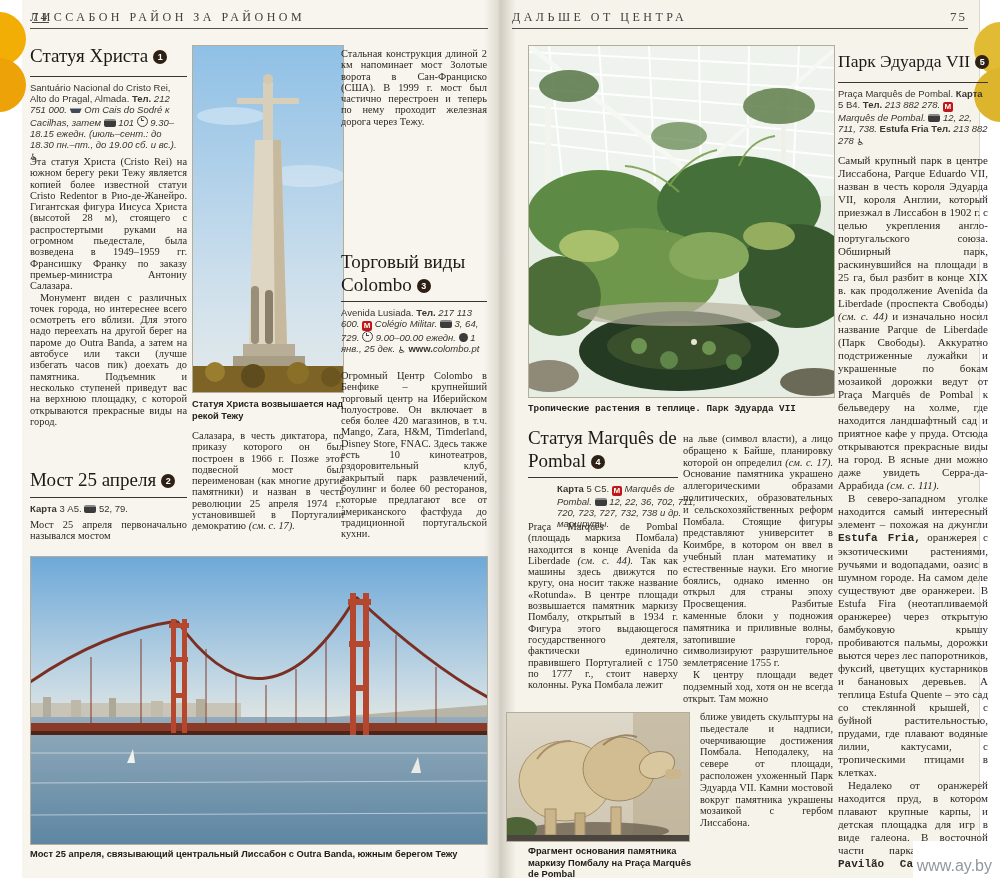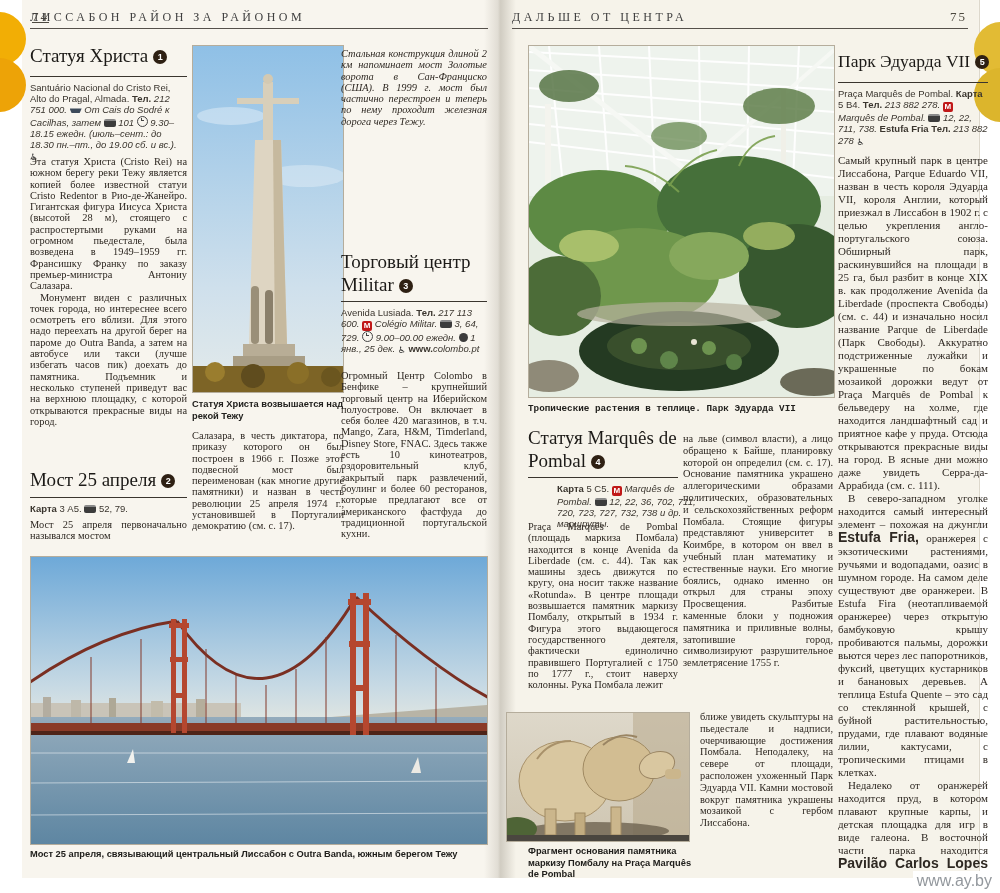--- a/index.html
+++ b/index.html
@@ -18,39 +18,39 @@
   .hrule{height:1px;background:#55504a;}
   .thinrule{height:1px;background:#3a352e;}
   .sec-title{font:19px/23px "Liberation Serif",serif;color:#1c1a17;}
   .sec-title .badge{margin-left:5px;}
   .badge{display:inline-block;width:14px;height:14px;border-radius:50%;background:#2e2013;color:#fff;
          font:bold 9px/14px "Liberation Sans",sans-serif;text-align:center;vertical-align:2px;}
   .info{font:9.5px/11.2px "Liberation Sans",sans-serif;color:#3a352e;}
   .info .seg-b{font-weight:bold;}
   .info .seg-i{font-style:italic;}
   .body{font:10.4px/11.3px "Liberation Serif",serif;color:#2e2822;text-align:justify;overflow:hidden;}
-  .body .seg-i{}
-  .body .seg-b{font-weight:bold;font-family:Liberation Sans, sans-serif;font-size:14px;}
+  .body .seg-i{font-style:italic;}
+  .body .seg-b{font-weight:bold;font-family:Liberation Mono, monospace;font-size:11px;}
   .body.park{font-size:11px;line-height:13px;}
   .body.colb{line-height:11.8px;}
   .indent{text-indent:10px;display:block;}
   .caption{font:bold 9.3px/11.6px "Liberation Sans",sans-serif;color:#21201d;}
   .photo{border:1px solid #b5ad9c;box-sizing:border-box;overflow:hidden;background:#cfd8dd;}
   .photo svg{display:block;}
   .icon{display:inline-block;vertical-align:-1px;}
   .icon-metro{width:10px;height:10px;background:#c01818;color:#fff;border-radius:2px;
               font:bold 8px/10px "Liberation Sans",sans-serif;text-align:center;font-style:normal;}
   .icon-bus{width:12px;height:8px;border-radius:2px;background:linear-gradient(#8a8a8a 0 2px,#3c3c3c 2px);}
   .icon-ferry{width:12px;height:8px;background:#3c4a5a;clip-path:polygon(0 40%,100% 40%,82% 100%,18% 100%);position:relative;top:-1px;}
   .icon-clock{width:9px;height:9px;border:1px solid #444;border-radius:50%;position:relative;background:#f8f5ee;}
   .icon-clock::after{content:"";position:absolute;left:3px;top:1px;width:1px;height:3px;background:#444;}
   .icon-clock::before{content:"";position:absolute;left:3px;top:3px;width:3px;height:1px;background:#444;}
   .icon-closed{width:9px;height:9px;background:#3c3c3c;border-radius:50%;}
   .icon-wheelchair{font:9px/9px "DejaVu Sans",sans-serif;color:#2a2a2a;font-style:normal;}
-  .watermark{font:16px "Liberation Sans",sans-serif;color:#93989d;background:#fff;padding:1px 4px;}
+  .watermark{font:16px "Liberation Sans",sans-serif;color:#93989d;background:#fff;padding:16px 4px;}
 </style>
 </head>
 <body>
 
 <div class="abs spread"></div>
 <div class="abs page-left"></div>
 <div class="abs page-right"></div>
 <div class="abs gutter"></div>
 
 <div class="abs edge-dot" style="left:-28px;top:12px;background:#f2ae05;"></div>
@@ -105,25 +105,25 @@
     <rect x="0" y="320" width="150" height="26" fill="#7d6426"></rect>
     <circle cx="22" cy="326" r="10" fill="#9a7d2e"></circle>
     <circle cx="60" cy="330" r="12" fill="#5f4c1e"></circle>
     <circle cx="105" cy="327" r="11" fill="#8a6f28"></circle>
     <circle cx="138" cy="331" r="10" fill="#6b561f"></circle>
   </svg>
 </div>
 <div class="abs caption" style="left:192px;top:399px;width:152px;">Статуя Христа возвышается над рекой Тежу</div>
 <div class="abs body" style="left:192px;top:430px;width:152px;height:124px;"><span class="seg-t">Салазара, в честь диктатора, по приказу которого он был построен в 1966 г. Позже этот подвесной мост был переименован (как многие другие памятники) и назван в честь революции 25 апреля 1974 г., установившей в Португалии демократию </span><span class="seg-i">(см. с. 17).</span></div>
 
-<div class="abs body" style="left:341px;top:48px;width:146px;height:196px;font-style:italic;">
+<div class="abs body" style="left:341px;top:48px;width:146px;height:196px;">
   <span>Стальная конструкция длиной 2 км напоминает мост Золотые ворота в Сан-Франциско (США). В 1999 г. мост был частично перестроен и теперь по нему проходит железная дорога через Тежу.</span>
 </div>
 <div class="abs sec-title" style="left:341px;top:250px;width:146px;">
-  <span>Торговый центр Militar</span><span class="badge">3</span>
+  <span>Торговый виды Colombo</span><span class="badge">3</span>
 </div>
 <div class="abs thinrule" style="left:341px;top:301px;width:146px;"></div>
 <div class="abs info" style="left:341px;top:307px;width:146px;"><span class="seg-t">Avenida Lusiada. </span><span class="seg-b">Тел.</span><span class="seg-i"> 217 113 600. </span><span class="icon icon-metro">M</span><span class="seg-i"> Colégio Militar. </span><span class="icon icon-bus"></span><span class="seg-i"> 3, 64, 729. </span><span class="icon icon-clock"></span><span class="seg-i"> 9.00–00.00 ежедн. </span><span class="icon icon-closed"></span><span class="seg-i"> 1 янв., 25 дек. </span><span class="icon icon-wheelchair">♿</span><span class="seg-b"> www.</span><span class="seg-i">colombo.pt</span></div>
 <div class="abs body" style="left:341px;top:370px;width:146px;height:184px;">Огромный Центр Colombo в Бенфике – крупнейший торговый центр на Иберийском полуострове. Он включает в себя более 420 магазинов, в т.ч. Mango, Zara, H&amp;M, Timderland, Disney Store, FNAC. Здесь также есть 10 кинотеатров, оздоровительный клуб, закрытый парк развлечений, боулинг и более 60 ресторанов, которые предлагают все от американского фастфуда до традиционной португальской кухни.</div>
 
 <div class="abs photo" style="left:30px;top:556px;width:458px;height:289px;">
   <svg width="456" height="287" viewBox="0 0 456 287">
     <defs>
       <linearGradient id="sky2" x1="0" y1="0" x2="0" y2="1">
         <stop offset="0" stop-color="#6ea9d8"></stop>
@@ -237,20 +237,21 @@
 
 <div class="abs sec-title" style="left:528px;top:426px;width:150px;">
   <span>Статуя Marquês de Pombal</span><span class="badge">4</span>
 </div>
 <div class="abs thinrule" style="left:528px;top:477px;width:150px;"></div>
 <div class="abs info" style="left:528px;top:483px;width:150px;margin-left:29px;"><span class="seg-b">Карта</span><span class="seg-t"> 5 C5. </span><span class="icon icon-metro">M</span><span class="seg-i"> Marquês de Pombal. </span><span class="icon icon-bus"></span><span class="seg-i"> 12, 22, 36, 702, 711, 720, 723, 727, 732, 738 и др. маршруты.</span></div>
 <div class="abs body" style="left:528px;top:521px;width:150px;height:190px;"><span class="seg-t">Praça Marquês de Pombal (площадь маркиза Помбала) находится в конце Avenida da Liberdade </span><span class="seg-i">(см. с. 44).</span><span class="seg-t"> Так как машины здесь движутся по кругу, она носит также название «Rotunda». В центре площади возвышается памятник маркизу Помбалу, открытый в 1934 г. Фигура этого выдающегося государственного деятеля, фактически единолично правившего Португалией с 1750 по 1777 г., стоит наверху колонны. Рука Помбала лежит</span></div>
 
 <div class="abs body colb" style="left:683px;top:433px;width:150px;height:276px;">
   <span><span class="seg-t">на льве (символ власти), а лицо обращено к Байше, планировку которой он определил </span><span class="seg-i">(см. с. 17).</span><span class="seg-t"> Основание памятника украшено аллегорическими образами политических, образовательных и сельскохозяйственных реформ Помбала. Стоящие фигуры представляют университет в Коимбре, в котором он ввел в учебный план математику и естественные науки. Его многие боялись, однако именно он открыл для страны эпоху Просвещения. Разбитые каменные блоки у подножия памятника и приливные волны, затопившие город, символизируют разрушительное землетрясение 1755 г.</span></span>
+  <span class="indent">К центру площади ведет подземный ход, хотя он не всегда открыт. Там можно</span>
 </div>
 <div class="abs body colb" style="left:700px;top:711px;width:133px;height:158px;">ближе увидеть скульптуры на пьедестале и надписи, очерчивающие достижения Помбала. Неподалеку, на севере от площади, расположен ухоженный Парк Эдуарда VII. Камни мостовой вокруг памятника украшены мозаикой с гербом Лиссабона.</div>
 
 <div class="abs photo" style="left:506px;top:712px;width:184px;height:130px;">
   <svg width="182" height="128" viewBox="0 0 182 128">
     <defs>
       <linearGradient id="stone" x1="0" y1="0" x2="0" y2="1">
         <stop offset="0" stop-color="#ded8ca"></stop>
           <stop offset="1" stop-color="#cfc6b2"></stop>
       </linearGradient>

